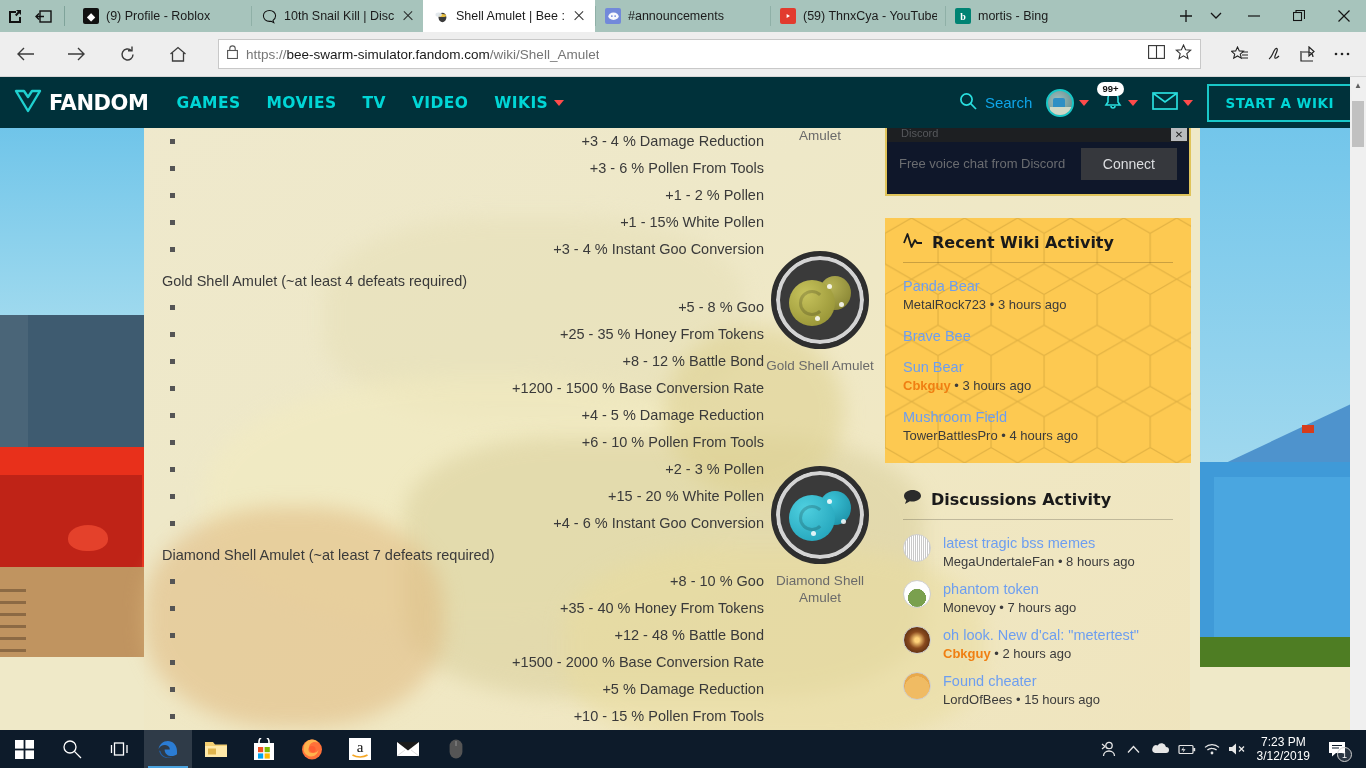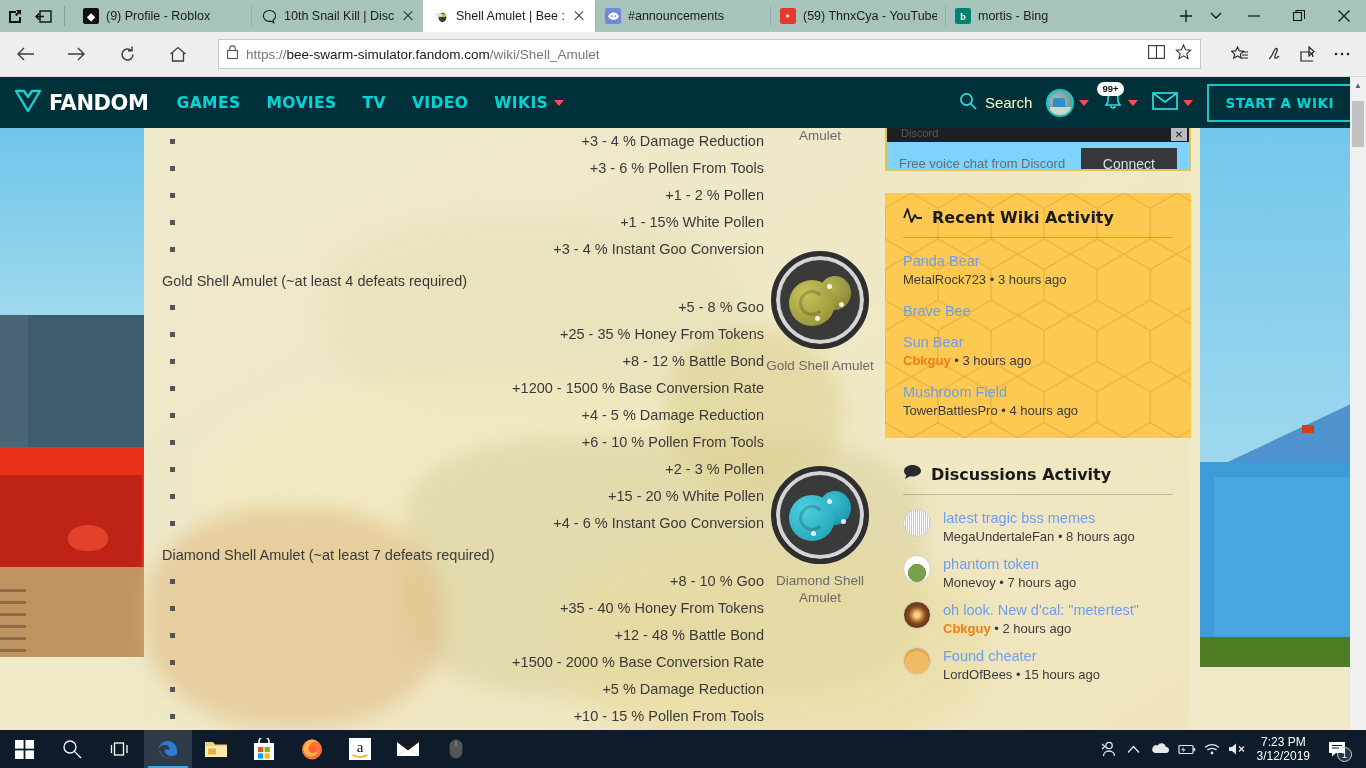--- a/index.html
+++ b/index.html
@@ -114,21 +114,21 @@
   }
   .fandom-logo { display: flex; align-items: center; gap: 7px; margin-right: 28px; }
   .fandom-logo .logo-word { color: #fff; font-size: 21px; font-weight: bold; letter-spacing: -0.4px;
                             font-family: "DejaVu Sans", sans-serif; }
   .fnav { display: flex; align-items: center; gap: 26px; }
   .fnav a { color: #00d6d6; font-size: 15.5px; font-weight: bold; letter-spacing: .4px;
             text-decoration: none; font-family: "DejaVu Sans", sans-serif; display: flex; align-items: center; gap: 6px; }
   .caret-r { width: 0; height: 0; border-left: 5px solid transparent; border-right: 5px solid transparent;
              border-top: 6px solid #ff4b4b; }
   .fandom-right { margin-left: auto; display: flex; align-items: center; gap: 14px; }
-  .fsearch { display: flex; align-items: center; gap: 8px; color: #fef9c3; font-size: 15px; }
+  .fsearch { display: flex; align-items: center; gap: 8px; color: #0ea5e9; font-size: 15px; }
   .avatar-wrap { position: relative; display: flex; align-items: center; gap: 5px; }
   .avatar { width: 28px; height: 28px; border-radius: 50%; border: 2px solid #19c7c7;
             background: radial-gradient(circle at 40% 40%, #9fc0c0, #5d8585); overflow:hidden; position: relative;}
   .avatar .av-a { position:absolute; left:5px; top:7px; width:12px; height:14px; background:#2f8fc4; border-radius:2px;}
   .avatar .av-b { position:absolute; left:2px; top:16px; width:24px; height:8px; background:#cfd8c7;}
   .bell-wrap { position: relative; display: flex; align-items: center; gap: 5px; }
   .badge99 { position: absolute; left: -6px; top: -8px; background: #fff; color: #111; font-size: 9.5px;
              font-weight: bold; border-radius: 9px; padding: 1px 5px; line-height: 12px; }
   .startwiki { border: 2px solid #19c7c7; color: #00d6d6; font-size: 13.5px; font-weight: bold;
                padding: 9px 16px; letter-spacing: .5px; font-family: "DejaVu Sans", sans-serif; }
@@ -158,22 +158,22 @@
   .shell .sp { position: absolute; width: 5px; height: 5px; border-radius: 50%; background: #fff; opacity: .85; }
   .gold .s-main { background: radial-gradient(circle at 35% 30%, #c7c35c, #8d8a2e); }
   .gold .s-side { background: radial-gradient(circle at 35% 30%, #b7b356, #7e7b2c); }
   .diamond .s-main { background: radial-gradient(circle at 35% 30%, #4fd0e0, #1b9cb4); }
   .diamond .s-side { background: radial-gradient(circle at 35% 30%, #3cc4d8, #1789a0); }
   .amulet-label { margin-top: 8px; line-height: 17px; }
 
   
   .rail { position: absolute; left: 885px; top: 51px; width: 306px; z-index: 20; }
   .discord-widget {
-    background: #7dd3fc; border: 2px solid #e0c45a; border-top: none;
-    height: 43px; position: relative; overflow: hidden;
+    background: #0f172a; border: 2px solid #e0c45a; border-top: none;
+    height: 68px; position: relative; overflow: hidden;
   }
   .discord-top { height: 14px; background: #1d1f22; position: relative; }
   .discord-top .dtitle { position: absolute; left: 14px; top: -1px; font-size: 11px; color: #56585c; }
   .discord-top .dclose { position: absolute; right: 2px; top: 0; width: 16px; height: 13px; background: #b9bbbe;
                          color: #222; font-size: 10px; line-height: 13px; text-align: center; }
   .discord-body { display: flex; align-items: center; padding: 6px 12px; gap: 12px; }
   .discord-body .dtxt { color: #6a6c70; font-size: 13px; line-height: 16px; flex: 1; }
   .connect-btn { background: #36383d; color: #dcdee1; font-size: 14px; padding: 8px 22px; }
 
   .rwa-card { background: #fdc951; margin-top: 22px; padding: 14px 18px 18px; position: relative; overflow: hidden; }

